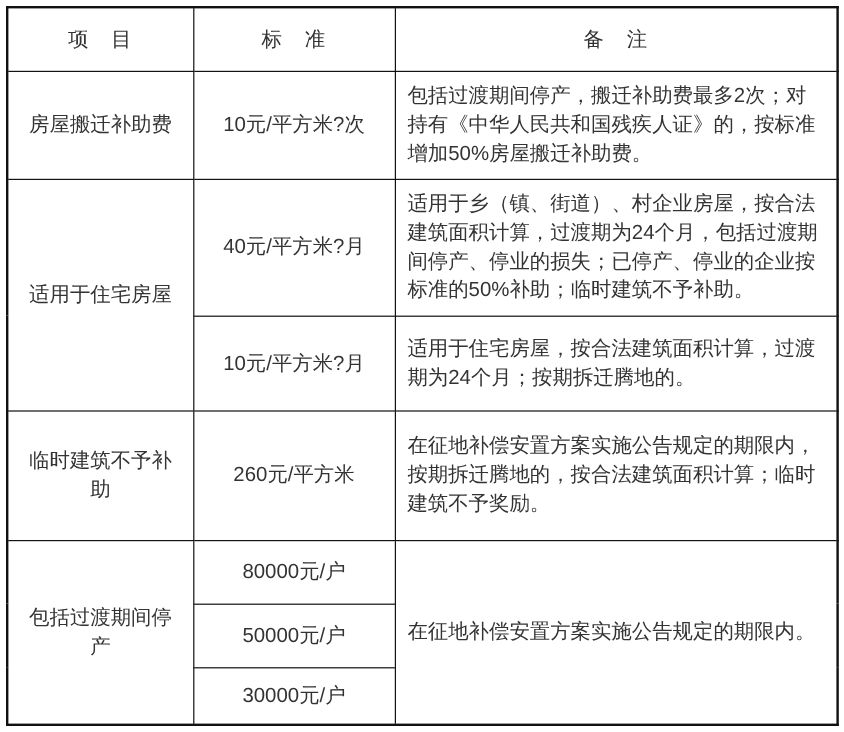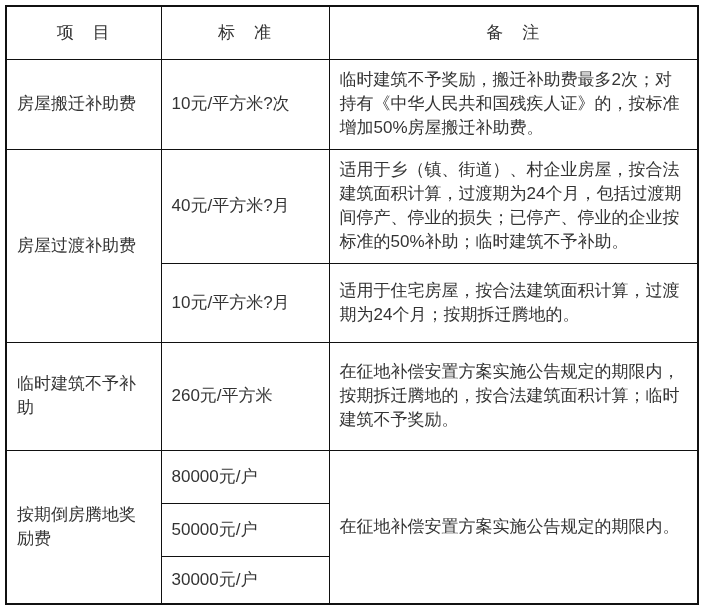--- a/index.html
+++ b/index.html
@@ -36,26 +36,28 @@
     color: #333333;
     padding: 4px 10px;
     background: #ffffff;
     overflow: hidden;
   }
   th.head-cell {
     vertical-align: middle;
     letter-spacing: 1px;
   }
   td.item-cell {
+    text-align: center;
     vertical-align: middle;
     line-height: 24px;
     padding: 4px 12px;
     margin-top: 24px;
   }
   td.standard-cell {
+    text-align: center;
     vertical-align: middle;
     line-height: 24px;
   }
   td.remark-cell {
     text-align: left;
     vertical-align: middle;
     line-height: 24px;
     padding: 6px 12px;
   }
   tr.row-header  { height: 53px; }
@@ -81,38 +83,38 @@
       <tr class="row-header">
         <th class="head-cell">项　目</th>
         <th class="head-cell">标　准</th>
         <th class="head-cell">备　注</th>
       </tr>
     </thead>
     <tbody>
       <tr class="row-1">
         <td class="item-cell">房屋搬迁补助费</td>
         <td class="standard-cell">10元/平方米?次</td>
-        <td class="remark-cell">临时建筑不予奖励，搬迁补助费最多2次；对持有《中华人民共和国残疾人证》的，按标准增加50%房屋搬迁补助费。</td>
+        <td class="remark-cell">包括过渡期间停产，搬迁补助费最多2次；对持有《中华人民共和国残疾人证》的，按标准增加50%房屋搬迁补助费。</td>
       </tr>
       <tr class="row-2a">
-        <td class="item-cell" rowspan="2">房屋过渡补助费</td>
+        <td class="item-cell" rowspan="2">适用于住宅房屋</td>
         <td class="standard-cell">40元/平方米?月</td>
         <td class="remark-cell">适用于乡（镇、街道）、村企业房屋，按合法建筑面积计算，过渡期为24个月，包括过渡期间停产、停业的损失；已停产、停业的企业按标准的50%补助；临时建筑不予补助。</td>
       </tr>
       <tr class="row-2b">
         <td class="standard-cell">10元/平方米?月</td>
         <td class="remark-cell">适用于住宅房屋，按合法建筑面积计算，过渡期为24个月；按期拆迁腾地的。</td>
       </tr>
       <tr class="row-3">
         <td class="item-cell">临时建筑不予补助</td>
         <td class="standard-cell">260元/平方米</td>
         <td class="remark-cell">在征地补偿安置方案实施公告规定的期限内，按期拆迁腾地的，按合法建筑面积计算；临时建筑不予奖励。</td>
       </tr>
       <tr class="row-4a">
-        <td class="item-cell" rowspan="3">按期倒房腾地奖励费</td>
+        <td class="item-cell" rowspan="3">包括过渡期间停产</td>
         <td class="standard-cell">80000元/户</td>
         <td class="remark-cell" rowspan="3">在征地补偿安置方案实施公告规定的期限内。</td>
       </tr>
       <tr class="row-4b">
         <td class="standard-cell">50000元/户</td>
       </tr>
       <tr class="row-4c">
         <td class="standard-cell">30000元/户</td>
       </tr>
     </tbody>

